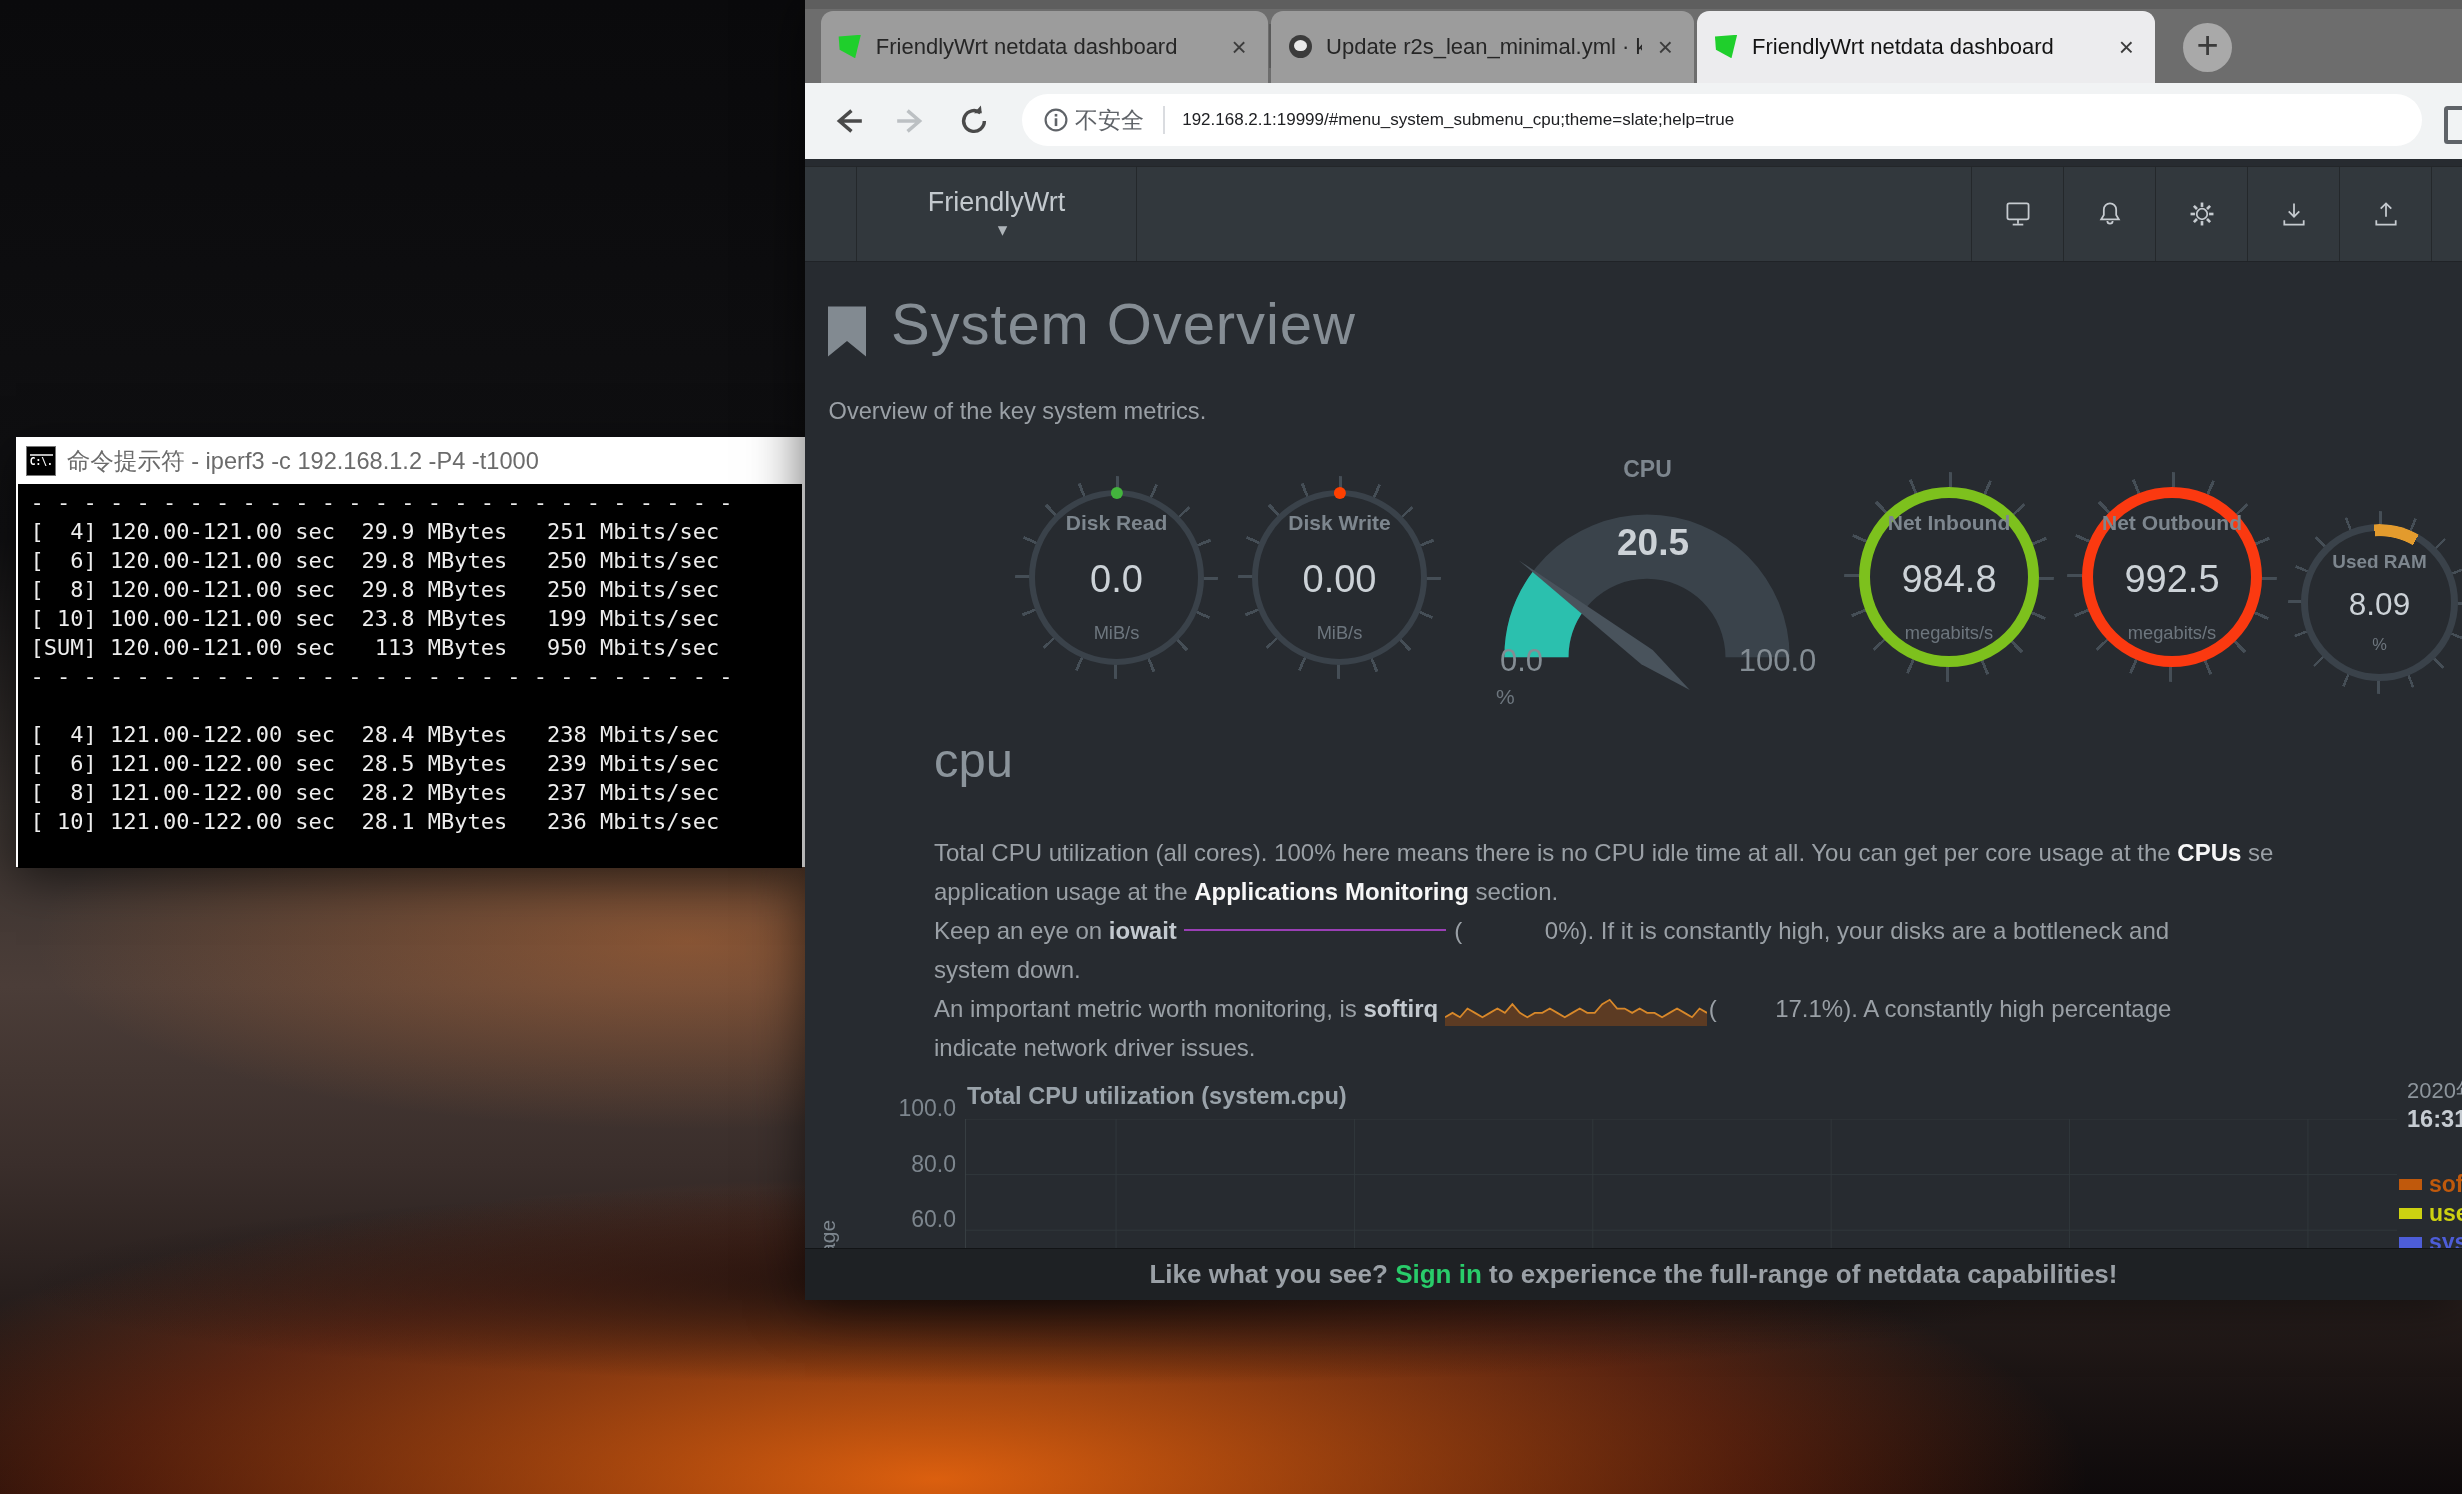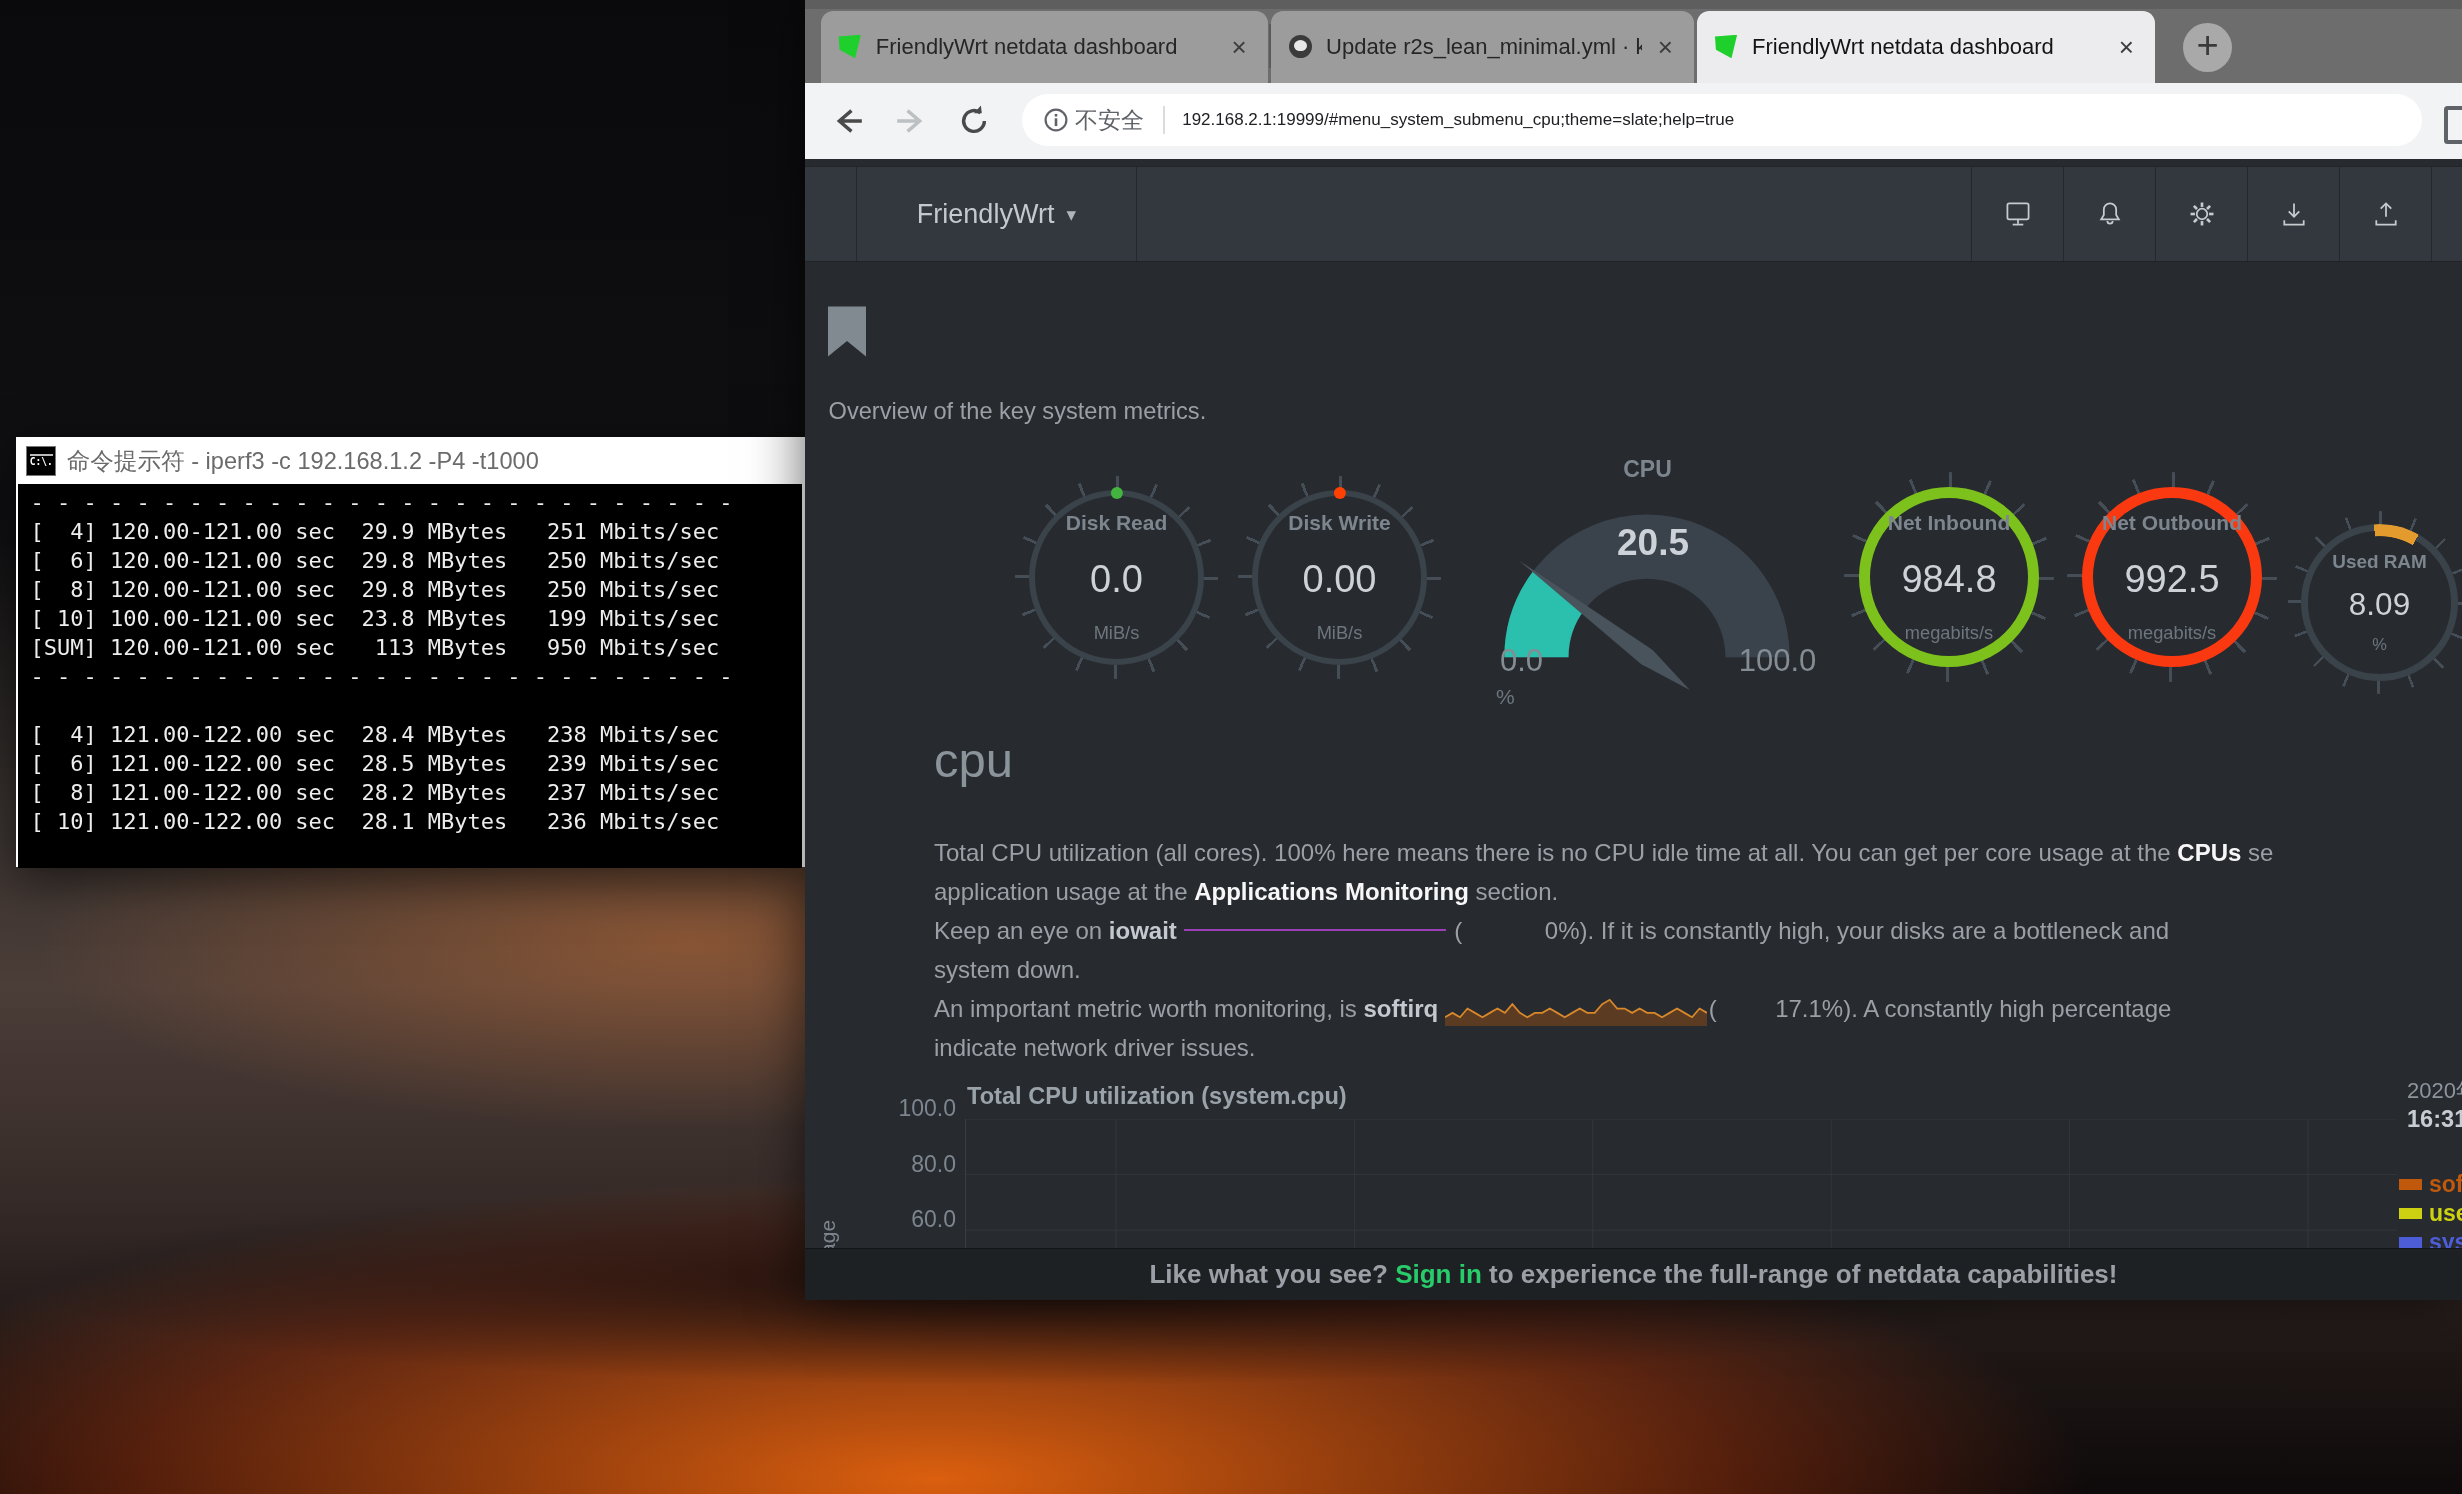--- a/index.html
+++ b/index.html
@@ -43,21 +43,21 @@
   .addr{position:absolute;left:217px;right:40px;top:11.4px;height:52px;border-radius:26px;background:#ffffff;display:flex;align-items:center;}
   .addr-info{margin-left:21px;width:26px;height:26px;flex:0 0 auto;}
   .addr-sec{font-size:23px;color:#5f6368;margin-left:6px;white-space:nowrap;}
   .addr-div{width:1.7px;height:28px;background:#dadce0;margin:0 17.5px 0 19px;}
   .addr-url{font-size:17px;color:#202124;white-space:nowrap;overflow:hidden;}
   .toolbar-partial{position:absolute;right:-5.2px;top:23px;width:15.7px;height:30px;border:4.4px solid #5f6368;border-radius:3.5px;}
   
   .page{position:absolute;left:0;top:159px;right:0;bottom:0;background:#272b30;overflow:hidden;color:#9aa0a6;}
   .nd-nav{position:absolute;left:0;top:7px;right:0;height:94px;background:#32383d;border-top:0.9px solid #232629;border-bottom:0.9px solid #202327;}
   .brand{position:absolute;left:51px;top:0;height:94px;width:279px;display:flex;align-items:center;justify-content:center;
-    border-left:0.9px solid #24282b;border-right:0.9px solid #24282b;color:#c3c9ce;font-size:27px;}
+    border-left:0.9px solid #24282b;border-right:0.9px solid #24282b;color:#c3c9ce;font-size:27px;flex-direction:column;}
   .brand .caret{font-size:19px;margin-left:12.2px;color:#aeb4b9;}
   .nd-icons{position:absolute;right:30px;top:0;height:94px;display:flex;}
   .nd-btn{width:91px;height:94px;display:flex;align-items:center;justify-content:center;border-left:0.9px solid #24282b;}
   .nd-btn:last-child{border-right:0.9px solid #24282b;}
   .nd-btn svg{width:30px;height:30px;stroke:#c6cbd0;fill:none;stroke-width:2;}
   .hero-ico{position:absolute;left:23px;top:147px;}
   .hero-title{position:absolute;left:86px;top:131px;font-size:58px;color:#858d94;letter-spacing:0.9px;}
   .hero-sub{position:absolute;left:23.6px;top:239px;font-size:23.6px;color:#9aa0a6;}
   
   .gauge{position:absolute;}
@@ -230,20 +230,21 @@
               <path d="M11 11 L17 5 L23 11"></path>
               <path d="M6 24 v5 h22 v-5"></path>
           </svg>
         </div>
       </div>
     </div>
 
     <svg class="hero-ico" width="38" height="51" viewBox="0 0 44 58">
       <path d="M0 0 H44 V58 L22 40 L0 58 Z" fill="#828a91"></path>
     </svg>
+    <div class="hero-title">System Overview</div>
     <div class="hero-sub">Overview of the key system metrics.</div>
 
     <div class="gauge" style="left:224px;top:331px;width:175px;height:175px;">
       <div class="ticks" style="inset:-14px;"></div>
       <div class="ring" style="border:6.1px solid #3a424a;"></div>
       <div class="g-dot" style="background: rgb(67, 180, 61);"></div>
       <div class="g-inner">
         <div class="g-label">Disk Read</div>
         <div class="g-value">0.0</div>
         <div class="g-unit">MiB/s</div>

